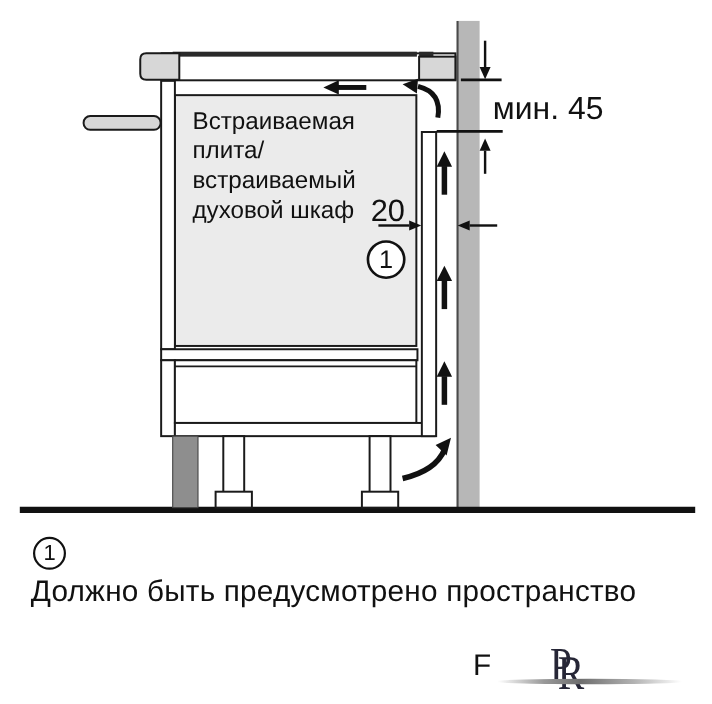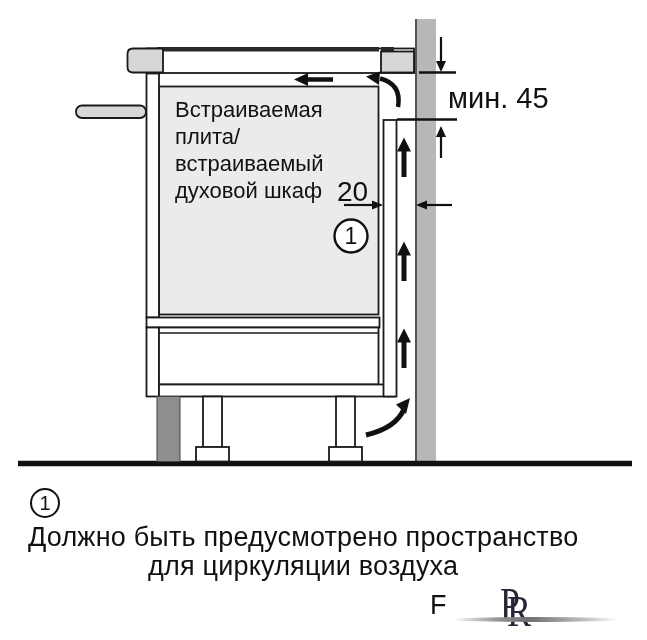--- a/index.html
+++ b/index.html
@@ -15,21 +15,21 @@
   .blk{fill:#111;stroke:none;}
   text{fill:#111;font-family:"Liberation Sans",sans-serif;}
   .lbl{font-size:22px;}
   .dimtxt{font-size:28px;}
   .mintxt{font-size:29px;}
   .c1{font-size:23px;text-anchor:middle;}
   .footnote-circle{position:absolute;left:30px;top:488px;width:30px;height:30px;
       border:2.5px solid #111;border-radius:50%;display:flex;align-items:center;
       justify-content:center;font-size:20px;box-sizing:border-box;}
   .footnote-text{position:absolute;left:28px;top:523px;font-size:27px;
-      line-height:29px;letter-spacing:.2px;white-space:nowrap;text-align:center;}
+      line-height:29px;letter-spacing:.2px;white-space:nowrap;}
   .wm-f{position:absolute;left:430px;top:592px;font-size:27px;line-height:1;}
   .wm-p{position:absolute;left:500px;top:582px;font-size:46px;line-height:1;
       font-family:"Liberation Serif",serif;color:#262636;transform:scaleX(.78);
       transform-origin:left top;}
   .wm-r{position:absolute;left:507px;top:590px;font-size:44px;line-height:1;
       font-family:"Liberation Serif",serif;color:#262636;transform:scaleX(.82);
       transform-origin:left top;}
   .wm-swoosh{position:absolute;left:452px;top:617px;width:168px;height:4.5px;
       border-radius:50%/50%;
       background:linear-gradient(90deg,rgba(150,150,150,0) 0%,#9a9a9a 25%,#6e6e6e 45%,#b5b5b5 75%,rgba(180,180,180,0) 100%);}
@@ -130,21 +130,20 @@
     <text x="175" y="198" class="lbl">духовой шкаф</text>
     <text x="337" y="200.5" class="dimtxt">20</text>
     <text x="448" y="108" class="mintxt">мин. 45</text>
   </svg>
 
   <div class="footnote-circle">
     <span>1</span>
   </div>
   <div class="footnote-text">
     <div>Должно быть предусмотрено пространство</div>
-    <div>для циркуляции воздуха</div>
   </div>
 
   <span class="wm-f">F</span>
   <span class="wm-p">P</span>
   <span class="wm-r">R</span>
   <div class="wm-swoosh"></div>
 
 </div>
 
 </body></html>

